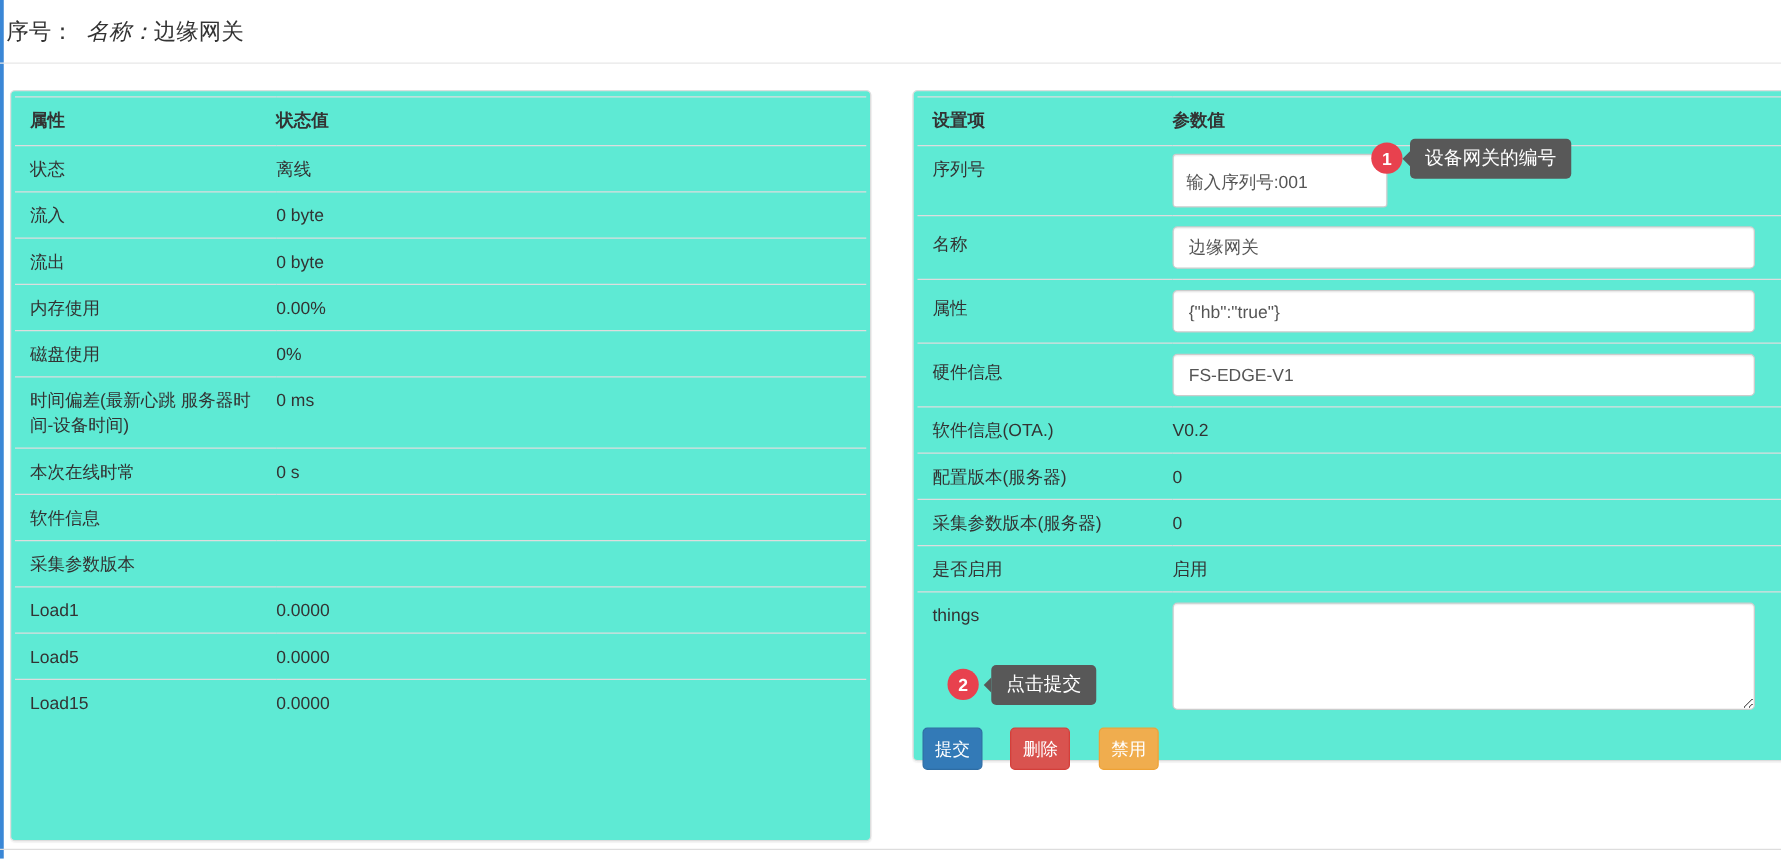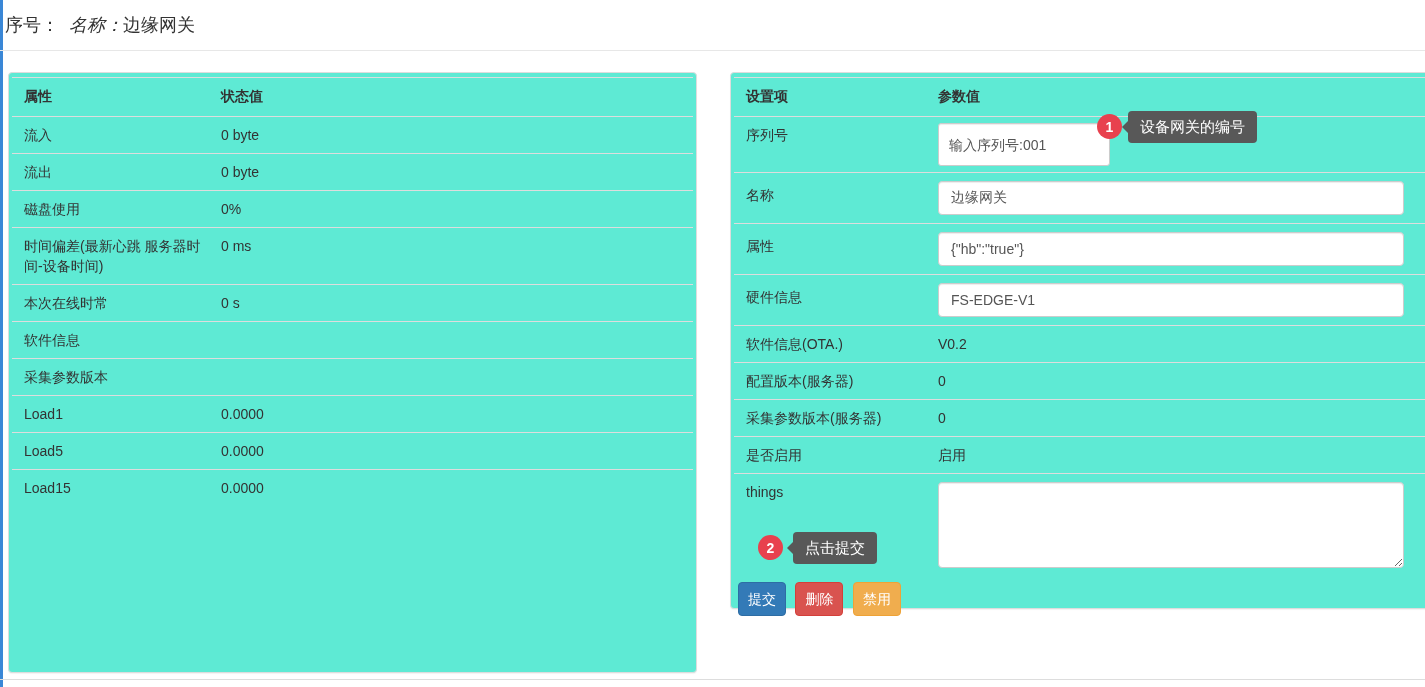--- a/index.html
+++ b/index.html
@@ -39,21 +39,21 @@
   .form-input.small { width: 172px; height: 43px; padding: 4px 10px; border-radius: 3px; }
   .form-textarea {
     border: 1px solid #ccc; border-radius: 4px; color: var(--c-muted, #555);
     font-size: 14px; font-family: inherit; padding: 6px 12px; width: 466px; height: 86px;
     outline: none; box-shadow: inset 0 1px 1px rgba(0,0,0,.075); resize: both; display: block;
   }
 
   .panel-footer { margin: 6px 0 0 7px; }
   .btn {
     display: inline-block; border-radius: 4px; color: #fff; font-size: 14px;
-    padding: 7px 9px; margin-right: 5px; border: 1px solid transparent;
+    padding: 7px 9px; margin-right: 18px; border: 1px solid transparent;
     cursor: pointer; font-family: inherit; line-height: 18px;
   }
   .btn-primary { background: var(--c-primary, #337ab7); border-color: #2e6da4; }
   .btn-danger  { background: var(--c-danger,  #d9534f); border-color: #d43f3a; }
   .btn-warning { background: var(--c-warning, #f0ad4e); border-color: #eea236; }
 
   .badge-circle {
     position: absolute; width: 25px; height: 25px; border-radius: 50%;
     background: var(--c-badge, #e8414e); color: #fff; font-size: 14px; font-weight: bold;
     display: flex; align-items: center; justify-content: center; z-index: 5;
@@ -90,26 +90,34 @@
         <col>
       </colgroup>
     <thead>
       <tr>
         <th>属性</th>
         <th class="h-value">状态值</th>
       </tr>
     </thead>
     <tbody>
         <tr>
+          <td class="c-label">状态</td>
+          <td class="c-value">离线</td>
+        </tr>
+        <tr>
           <td class="c-label">流入</td>
           <td class="c-value">0 byte</td>
         </tr>
         <tr>
           <td class="c-label">流出</td>
           <td class="c-value">0 byte</td>
+        </tr>
+        <tr>
+          <td class="c-label">内存使用</td>
+          <td class="c-value">0.00%</td>
         </tr>
         <tr>
           <td class="c-label">磁盘使用</td>
           <td class="c-value">0%</td>
         </tr>
         <tr>
           <td class="c-label">时间偏差(最新心跳 服务器时间-设备时间)</td>
           <td class="c-value">0 ms</td>
         </tr>
         <tr>

